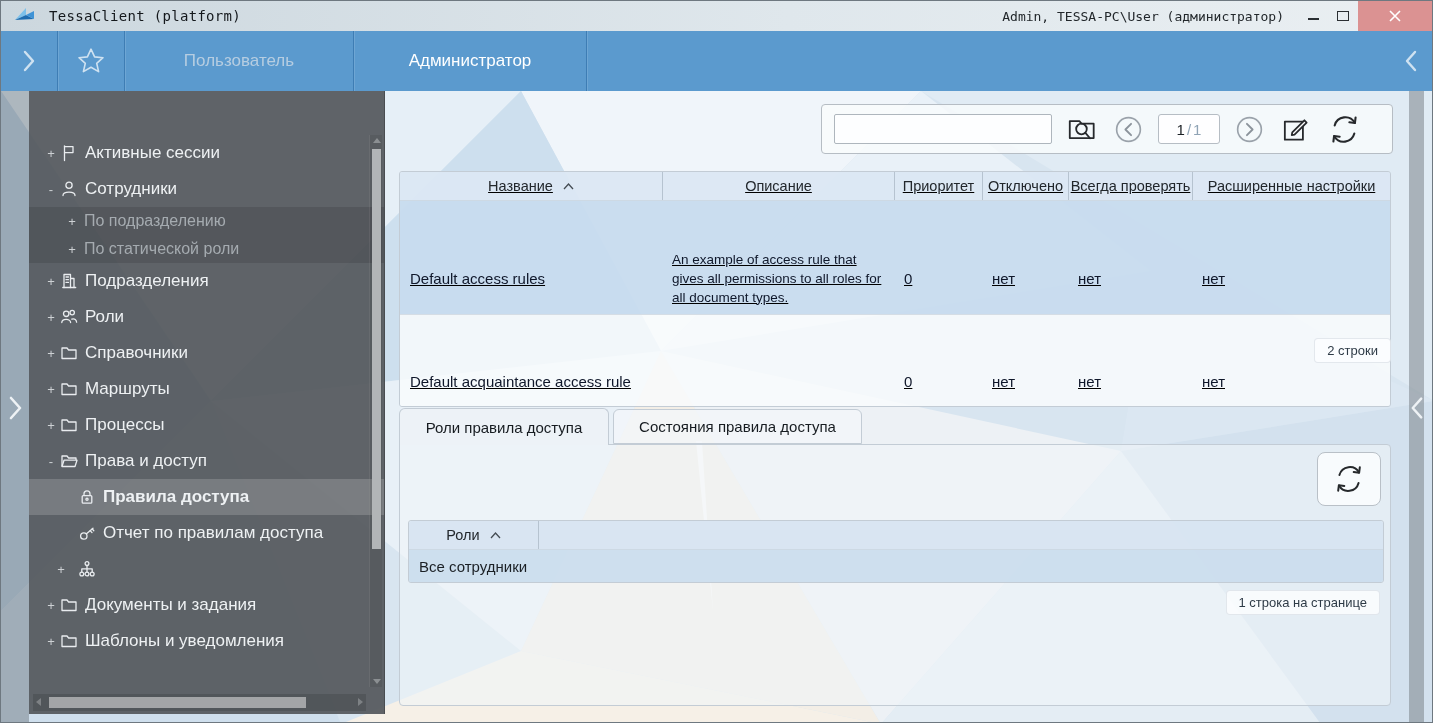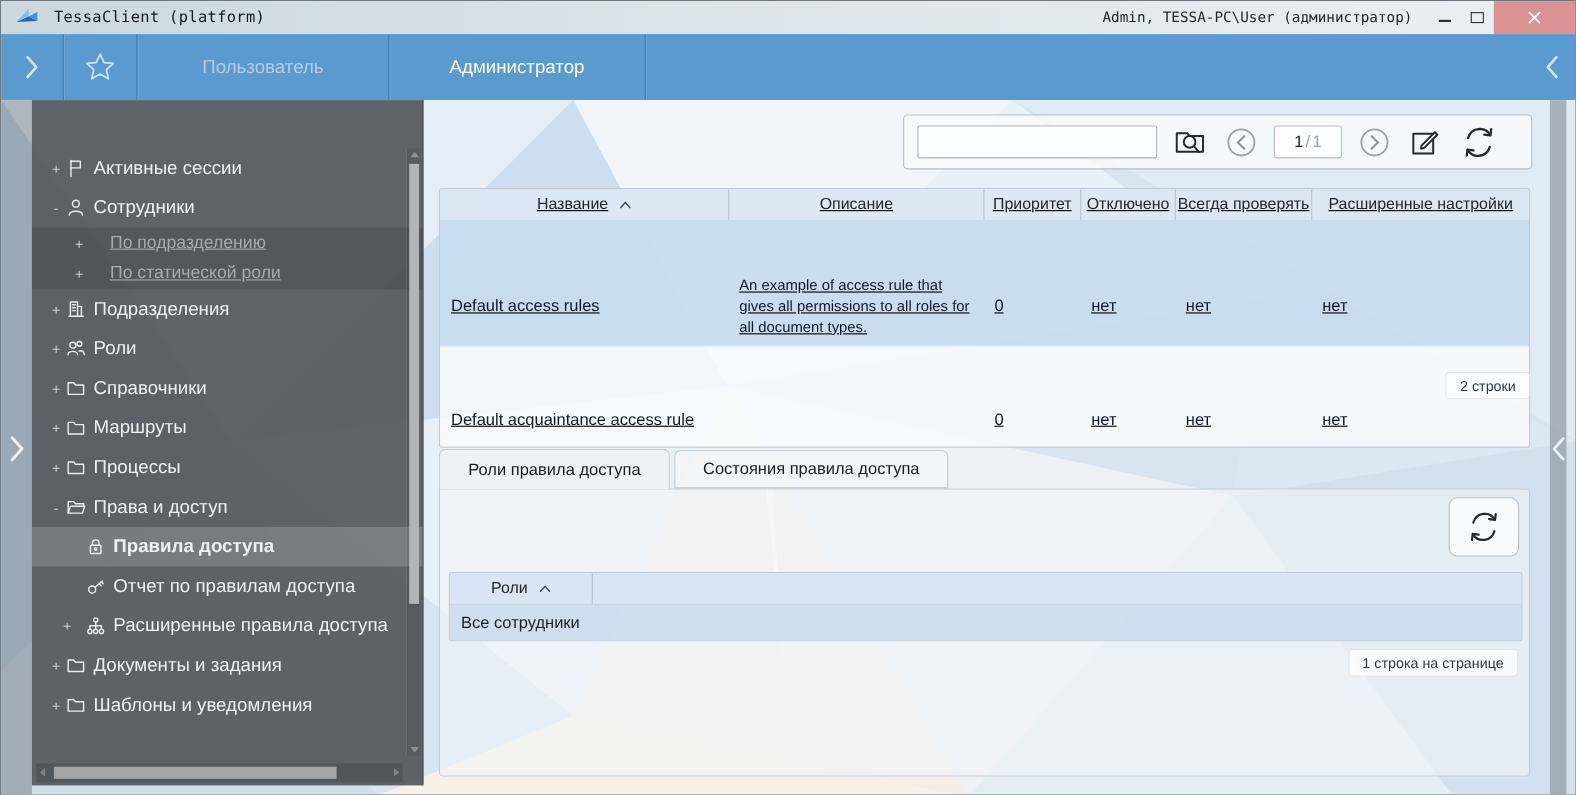--- a/index.html
+++ b/index.html
@@ -45,21 +45,21 @@
   .tree { padding-top:44px; }
   .trow { display:flex; align-items:center; color:#eef1f3; font-size:17px; cursor:default; }
   .h36 { height:36px; } .h28 { height:28px; }
   .exp { width:16px; font-size:13px; color:#cdd1d4; text-align:center; flex:none; }
   .lvl1 { padding-left:14px; }
   .lvl2a { padding-left:35px; font-size:16px; color:#a5abb0; }
   .lvl2b { padding-left:24px; }
   .lvl2b .ticon { margin-left:8px; }
   .ticon { width:20px; height:20px; flex:none; margin-right:6px; display:flex; align-items:center; justify-content:center; }
   .tlabel { white-space:nowrap; }
-  .lvl2a .tlabel { margin-left:20px;text-decoration:underline; }
+  .lvl2a .tlabel { margin-left:4px; }
   .subband { background:rgba(0,0,0,0.115); }
   .trow.selected { background:rgba(255,255,255,0.17); }
   .trow.selected .tlabel { font-weight:bold; }
 
   
   .vscroll { position:absolute; right:2px; top:44px; width:13px; height:552px; background:rgba(0,0,0,0.07); border-left:1px solid rgba(255,255,255,0.10); }
   .vthumb { position:absolute; left:2px; top:14px; width:9px; height:400px; background:#b2b5b7; }
   .varr { position:absolute; left:3px; width:0; height:0; border-left:4px solid transparent; border-right:4px solid transparent; }
   .varr.up { top:3px; border-bottom:5px solid #8b8f92; }
   .varr.down { bottom:3px; border-top:5px solid #8b8f92; }
@@ -331,21 +331,20 @@
           <span class="exp">+</span>
           <span class="ticon">
             <svg width="20" height="20" viewBox="0 0 20 20" fill="none" stroke="#e9ecef" stroke-width="1.3" stroke-linecap="round" stroke-linejoin="round">
               <circle cx="10" cy="4.6" r="1.9"></circle>
                 <circle cx="4.8" cy="15" r="1.9"></circle>
                 <circle cx="10" cy="15" r="1.9"></circle>
                 <circle cx="15.2" cy="15" r="1.9"></circle>
               <path d="M10 6.5v3.4M10 9.9H4.8v3.2M10 9.9v3.2M10 9.9h5.2v3.2"></path>
             </svg>
           </span>
-          <span class="tlabel">Расширенные правила доступа</span>
         </div>
 
 
         <div class="trow h36 lvl1">
           <span class="exp">+</span>
           <span class="ticon">
             <svg width="20" height="20" viewBox="0 0 20 20" fill="none" stroke="#e9ecef" stroke-width="1.3" stroke-linejoin="round">
               <path d="M3 15.5V5h5l1.6 2H17v8.5z"></path>
             </svg>
           </span>

